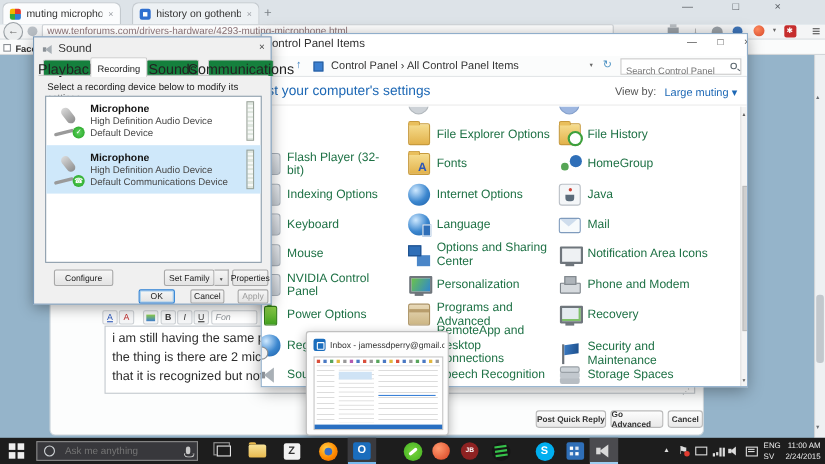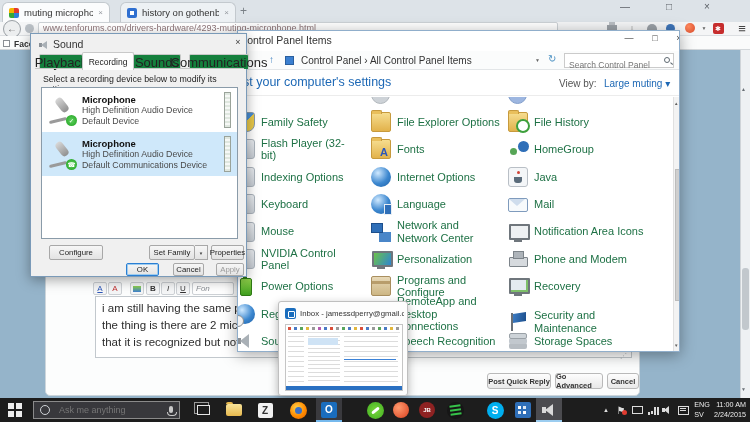--- a/index.html
+++ b/index.html
@@ -272,24 +272,20 @@
         <div class="mag"></div>
       </div>
     </div>
     <div id="cp-header">Adjust your computer's settings</div>
     <div id="cp-viewby">View by:</div>
     <div id="cp-viewval">Large muting ▾</div>
     <div id="cp-hline"></div>
     <div id="cp-items">
         <div class="cpi partial-gray-icon" style="left: 133px; top: -12px;"></div>
         <div class="cpi partial-blue-icon" style="left: 270px; top: -12px;"></div>
-        <div class="cp-cell" style="left: -3px; top: 11.3px; width: 115px; height: 27.4px;">
-          <div class="cpi shield-icon"></div>
-          <div class="cp-label">Family Safety</div>
-        </div>
         <div class="cp-cell" style="left: 133px; top: 11.3px; width: 130px; height: 27.4px;">
           <div class="cpi folder-icon"></div>
           <div class="cp-label">File Explorer Options</div>
         </div>
         <div class="cp-cell" style="left: 270px; top: 11.3px; width: 141px; height: 27.4px;">
           <div class="cpi folder-clock-icon"></div>
           <div class="cp-label">File History</div>
         </div>
         <div class="cp-cell" style="left: -3px; top: 38.7px; width: 115px; height: 27.4px;">
           <div class="cpi generic-icon"></div>
@@ -326,21 +322,21 @@
         <div class="cp-cell" style="left: 270px; top: 93.5px; width: 141px; height: 27.4px;">
           <div class="cpi mail-icon"></div>
           <div class="cp-label">Mail</div>
         </div>
         <div class="cp-cell" style="left: -3px; top: 120.9px; width: 115px; height: 27.4px;">
           <div class="cpi generic-icon"></div>
           <div class="cp-label">Mouse</div>
         </div>
         <div class="cp-cell" style="left: 133px; top: 120.9px; width: 130px; height: 27.4px;">
           <div class="cpi network-icon"></div>
-          <div class="cp-label">Network and Network Center</div>
+          <div class="cp-label">Options and Sharing Center</div>
         </div>
         <div class="cp-cell" style="left: 270px; top: 120.9px; width: 141px; height: 27.4px;">
           <div class="cpi monitor-gray-icon"></div>
           <div class="cp-label">Notification Area Icons</div>
         </div>
         <div class="cp-cell" style="left: -3px; top: 148.3px; width: 115px; height: 27.4px;">
           <div class="cpi generic-icon"></div>
           <div class="cp-label">NVIDIA Control Panel</div>
         </div>
         <div class="cp-cell" style="left: 133px; top: 148.3px; width: 130px; height: 27.4px;">
@@ -350,21 +346,21 @@
         <div class="cp-cell" style="left: 270px; top: 148.3px; width: 141px; height: 27.4px;">
           <div class="cpi fax-icon"></div>
           <div class="cp-label">Phone and Modem</div>
         </div>
         <div class="cp-cell" style="left: -3px; top: 175.7px; width: 115px; height: 27.4px;">
           <div class="cpi battery-icon"></div>
           <div class="cp-label">Power Options</div>
         </div>
         <div class="cp-cell" style="left: 133px; top: 175.7px; width: 130px; height: 27.4px;">
           <div class="cpi box-icon"></div>
-          <div class="cp-label">Programs and Configure</div>
+          <div class="cp-label">Programs and Advanced</div>
         </div>
         <div class="cp-cell" style="left: 270px; top: 175.7px; width: 141px; height: 27.4px;">
           <div class="cpi monitor-recovery-icon"></div>
           <div class="cp-label">Recovery</div>
         </div>
         <div class="cp-cell" style="left: -3px; top: 203.1px; width: 115px; height: 27.4px;">
           <div class="cpi globe-clock-icon"></div>
           <div class="cp-label">Region</div>
         </div>
         <div class="cp-cell" style="left: 133px; top: 203.1px; width: 130px; height: 27.4px;">

